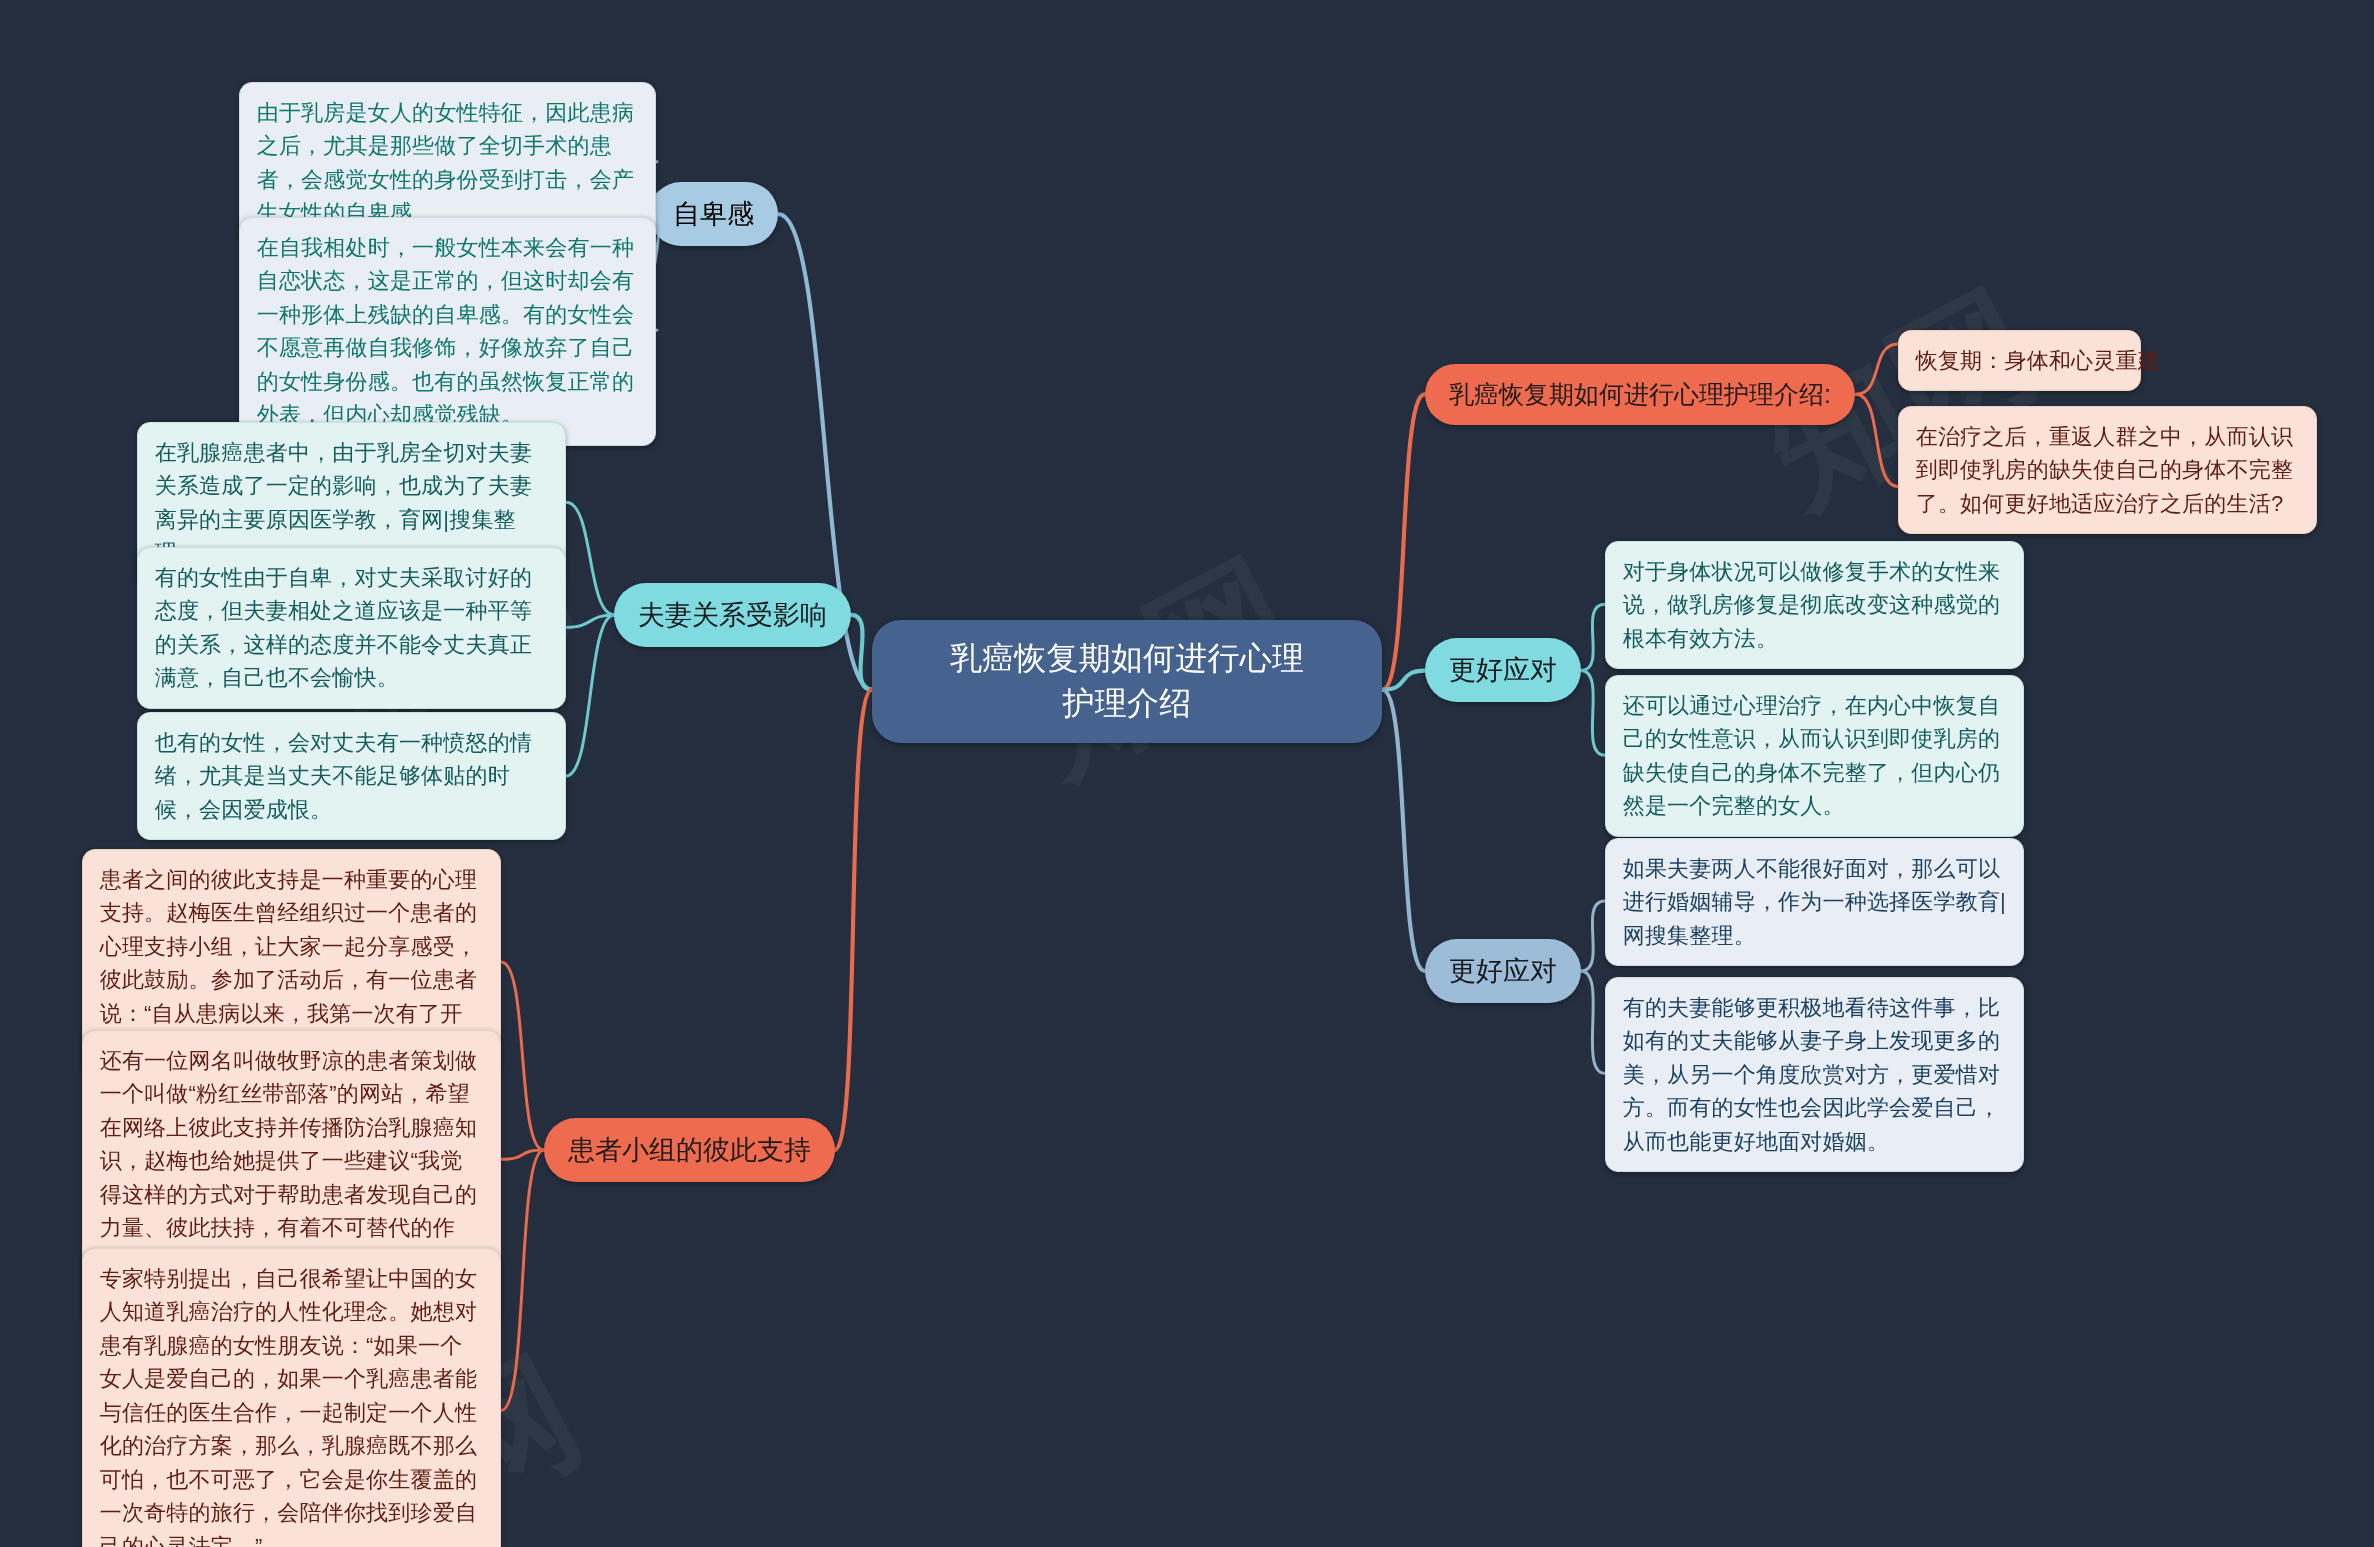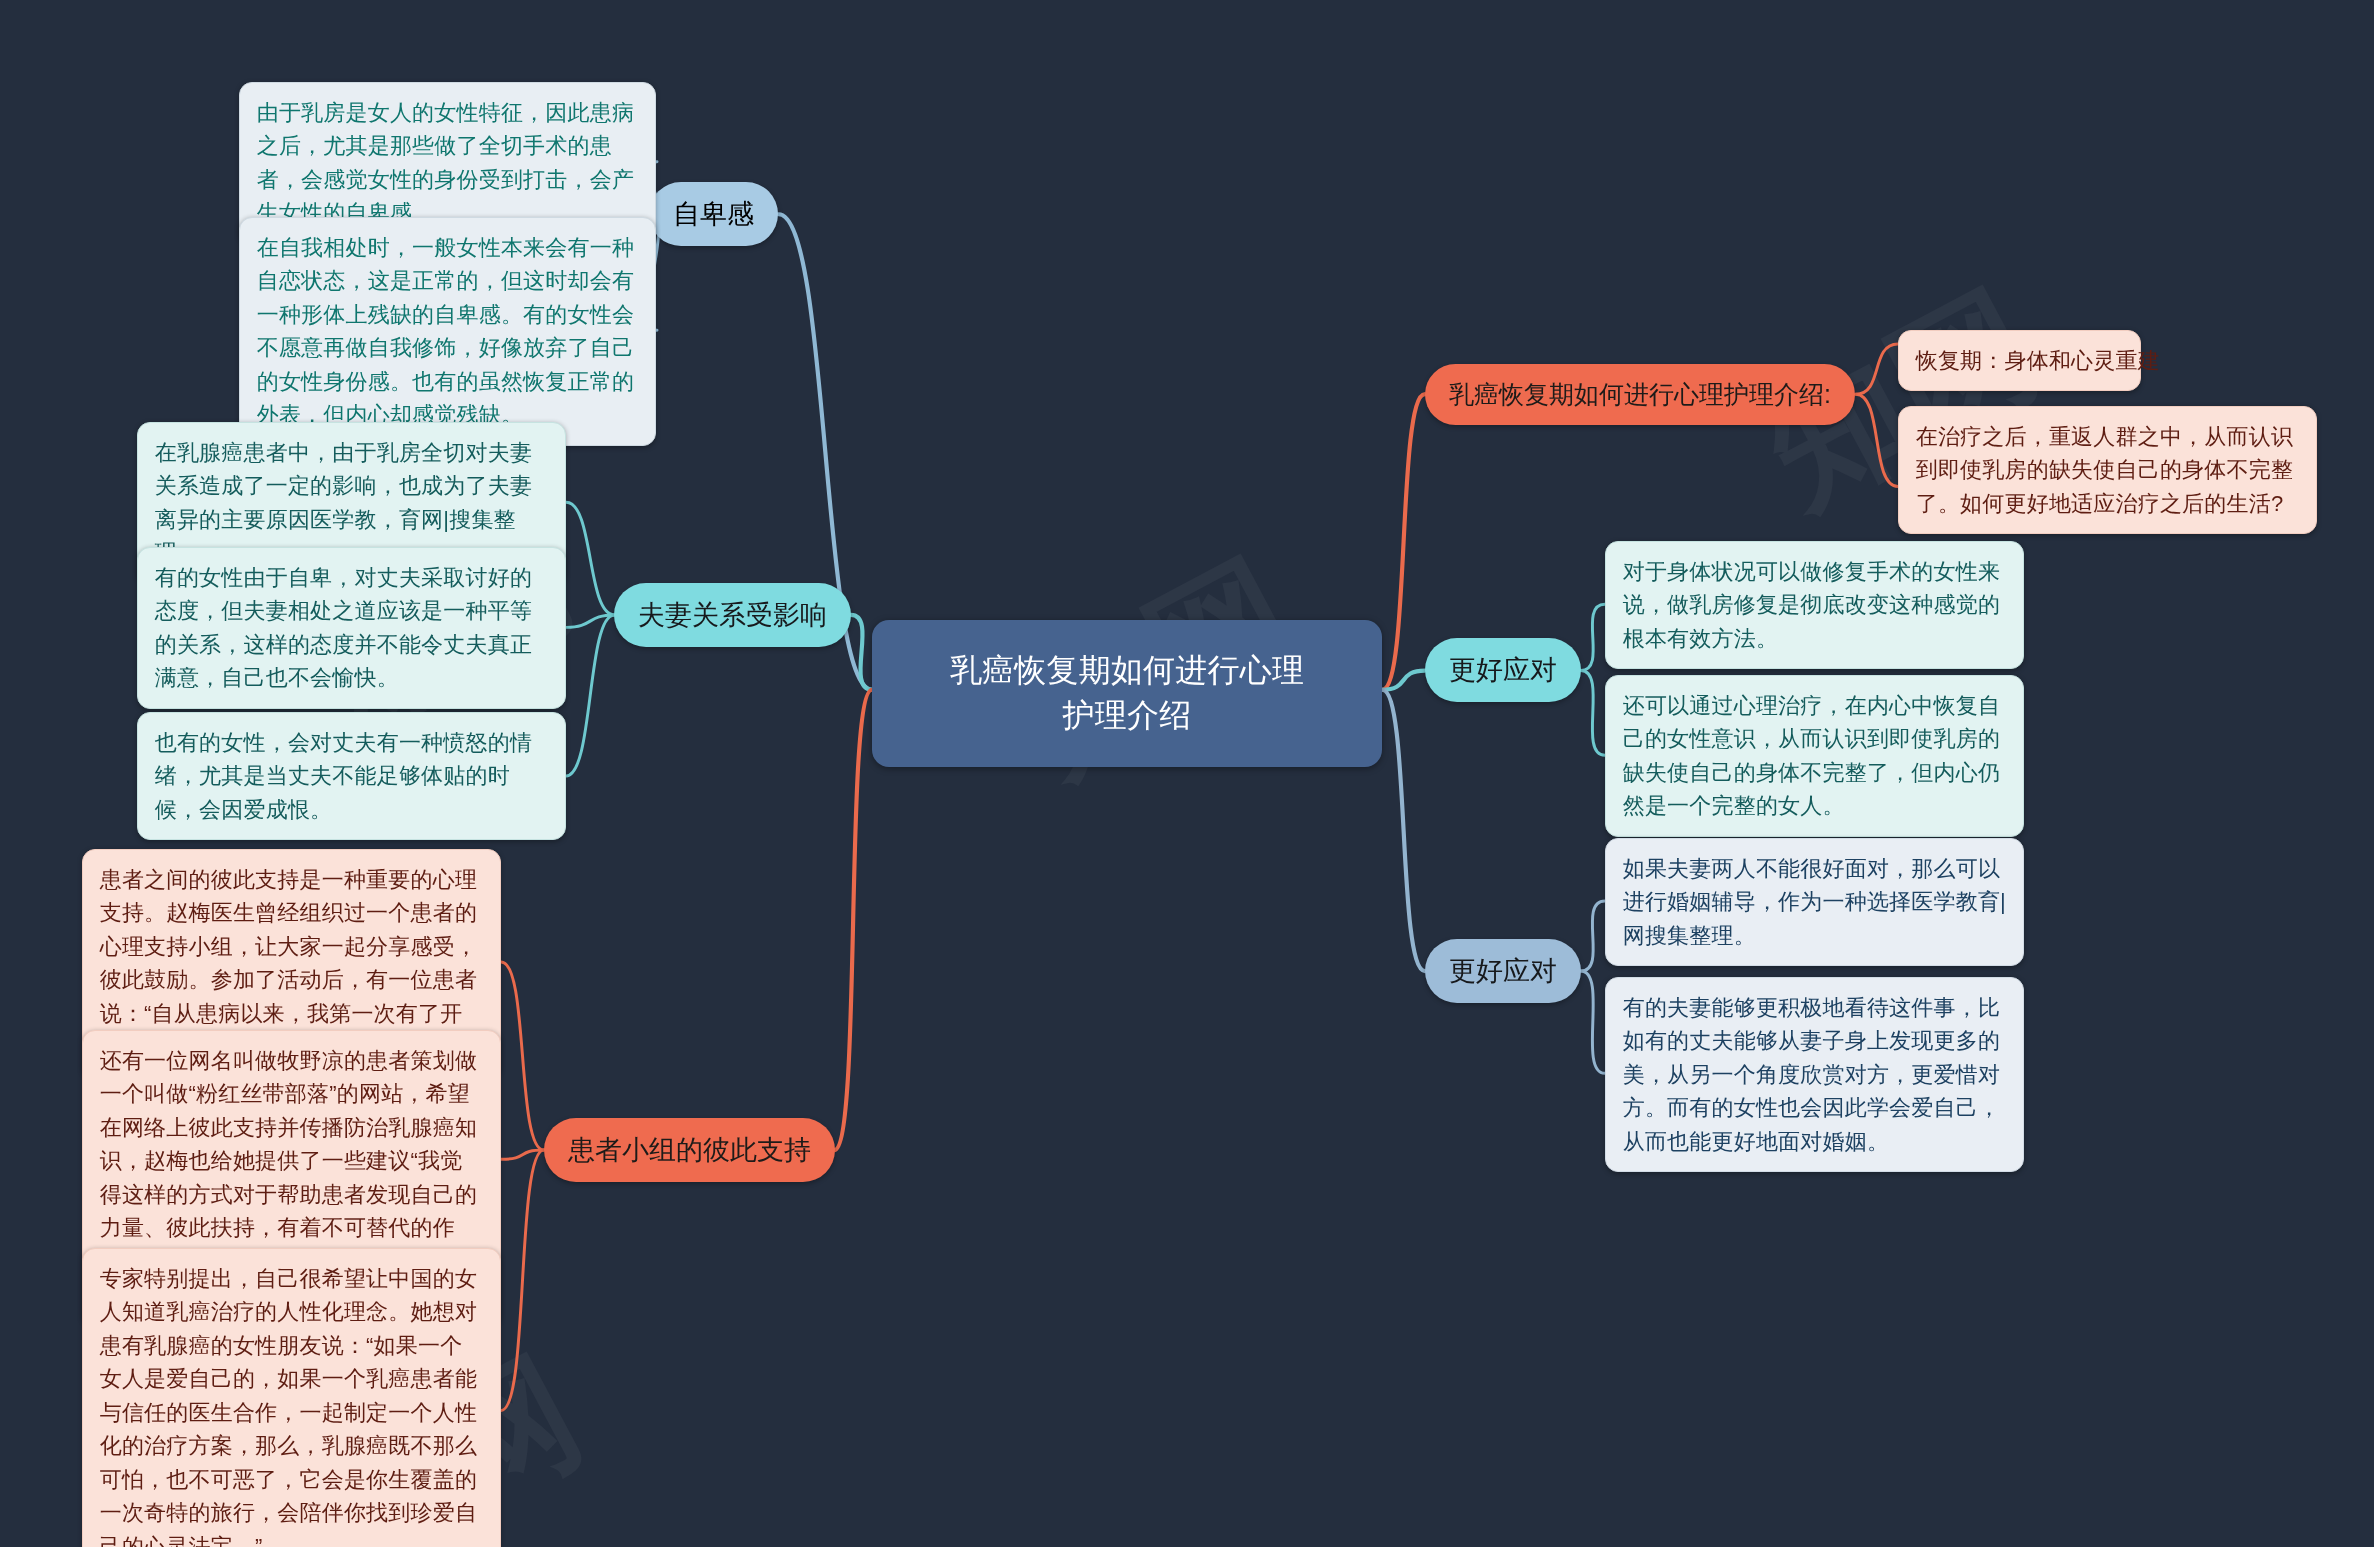--- a/index.html
+++ b/index.html
@@ -47,25 +47,25 @@
     line-height: 1.52;
     letter-spacing: 0.2px;
     white-space: pre-wrap;
     word-break: break-all;
   }
 
   
   .root {
     background: #46638f;
     color: #ffffff;
-    border-radius: 17px;
+    border-radius: 29px;
     font-size: 32px;
     text-align: center;
     line-height: 1.42;
-    padding: 28px 32px;
+    padding: 16px 32px;
     box-shadow: 0 1.9px 6.5px rgba(0,0,0,0.35);
   }
 
   
   .pill {
     position: absolute;
     border-radius: 37px;
     font-size: 27px;
     text-align: center;
     padding: 14px 24px;

